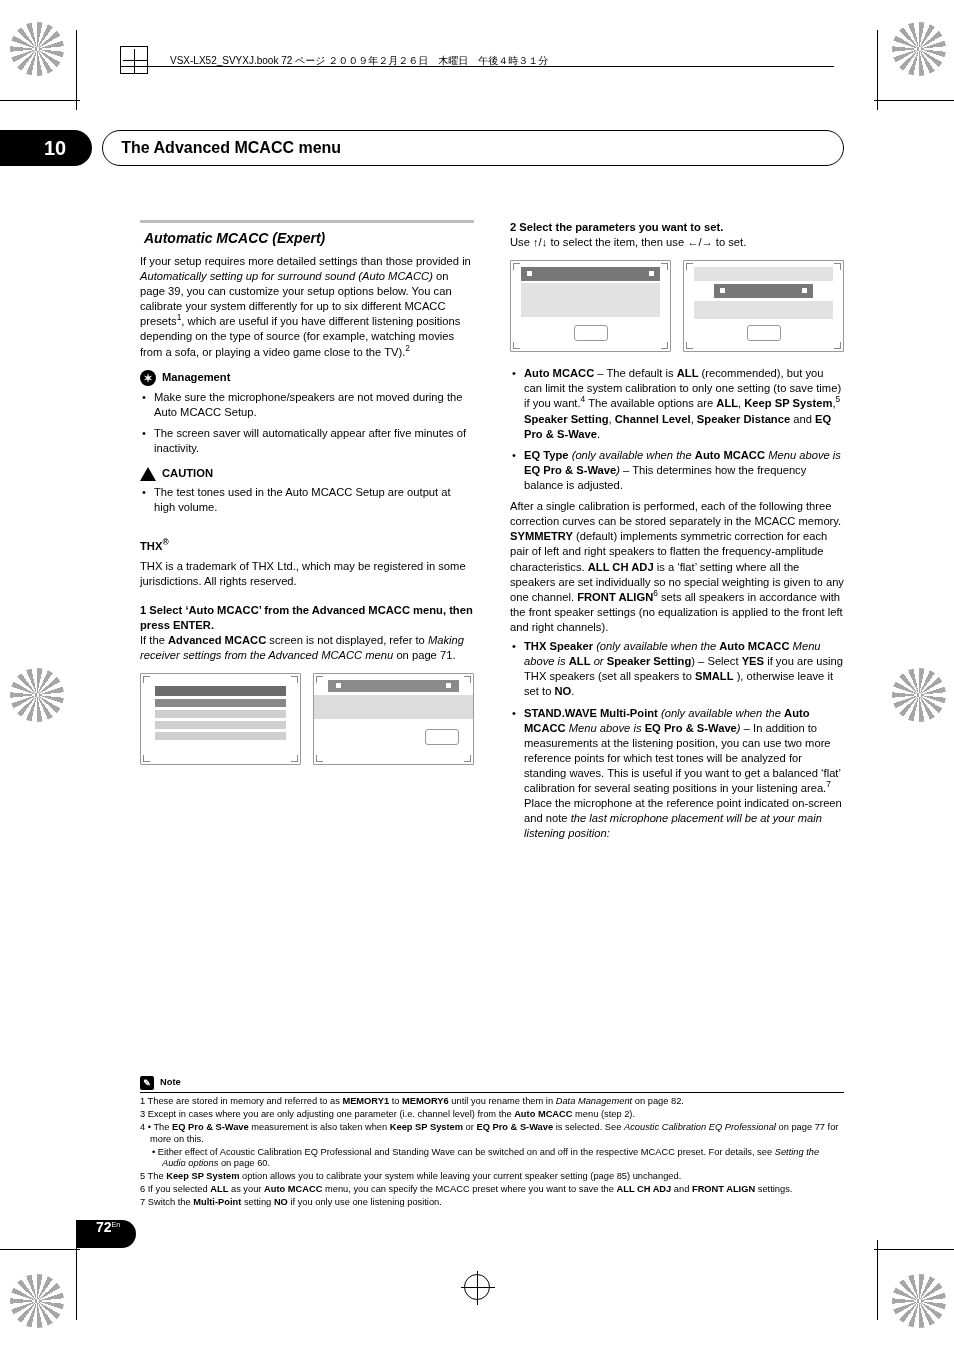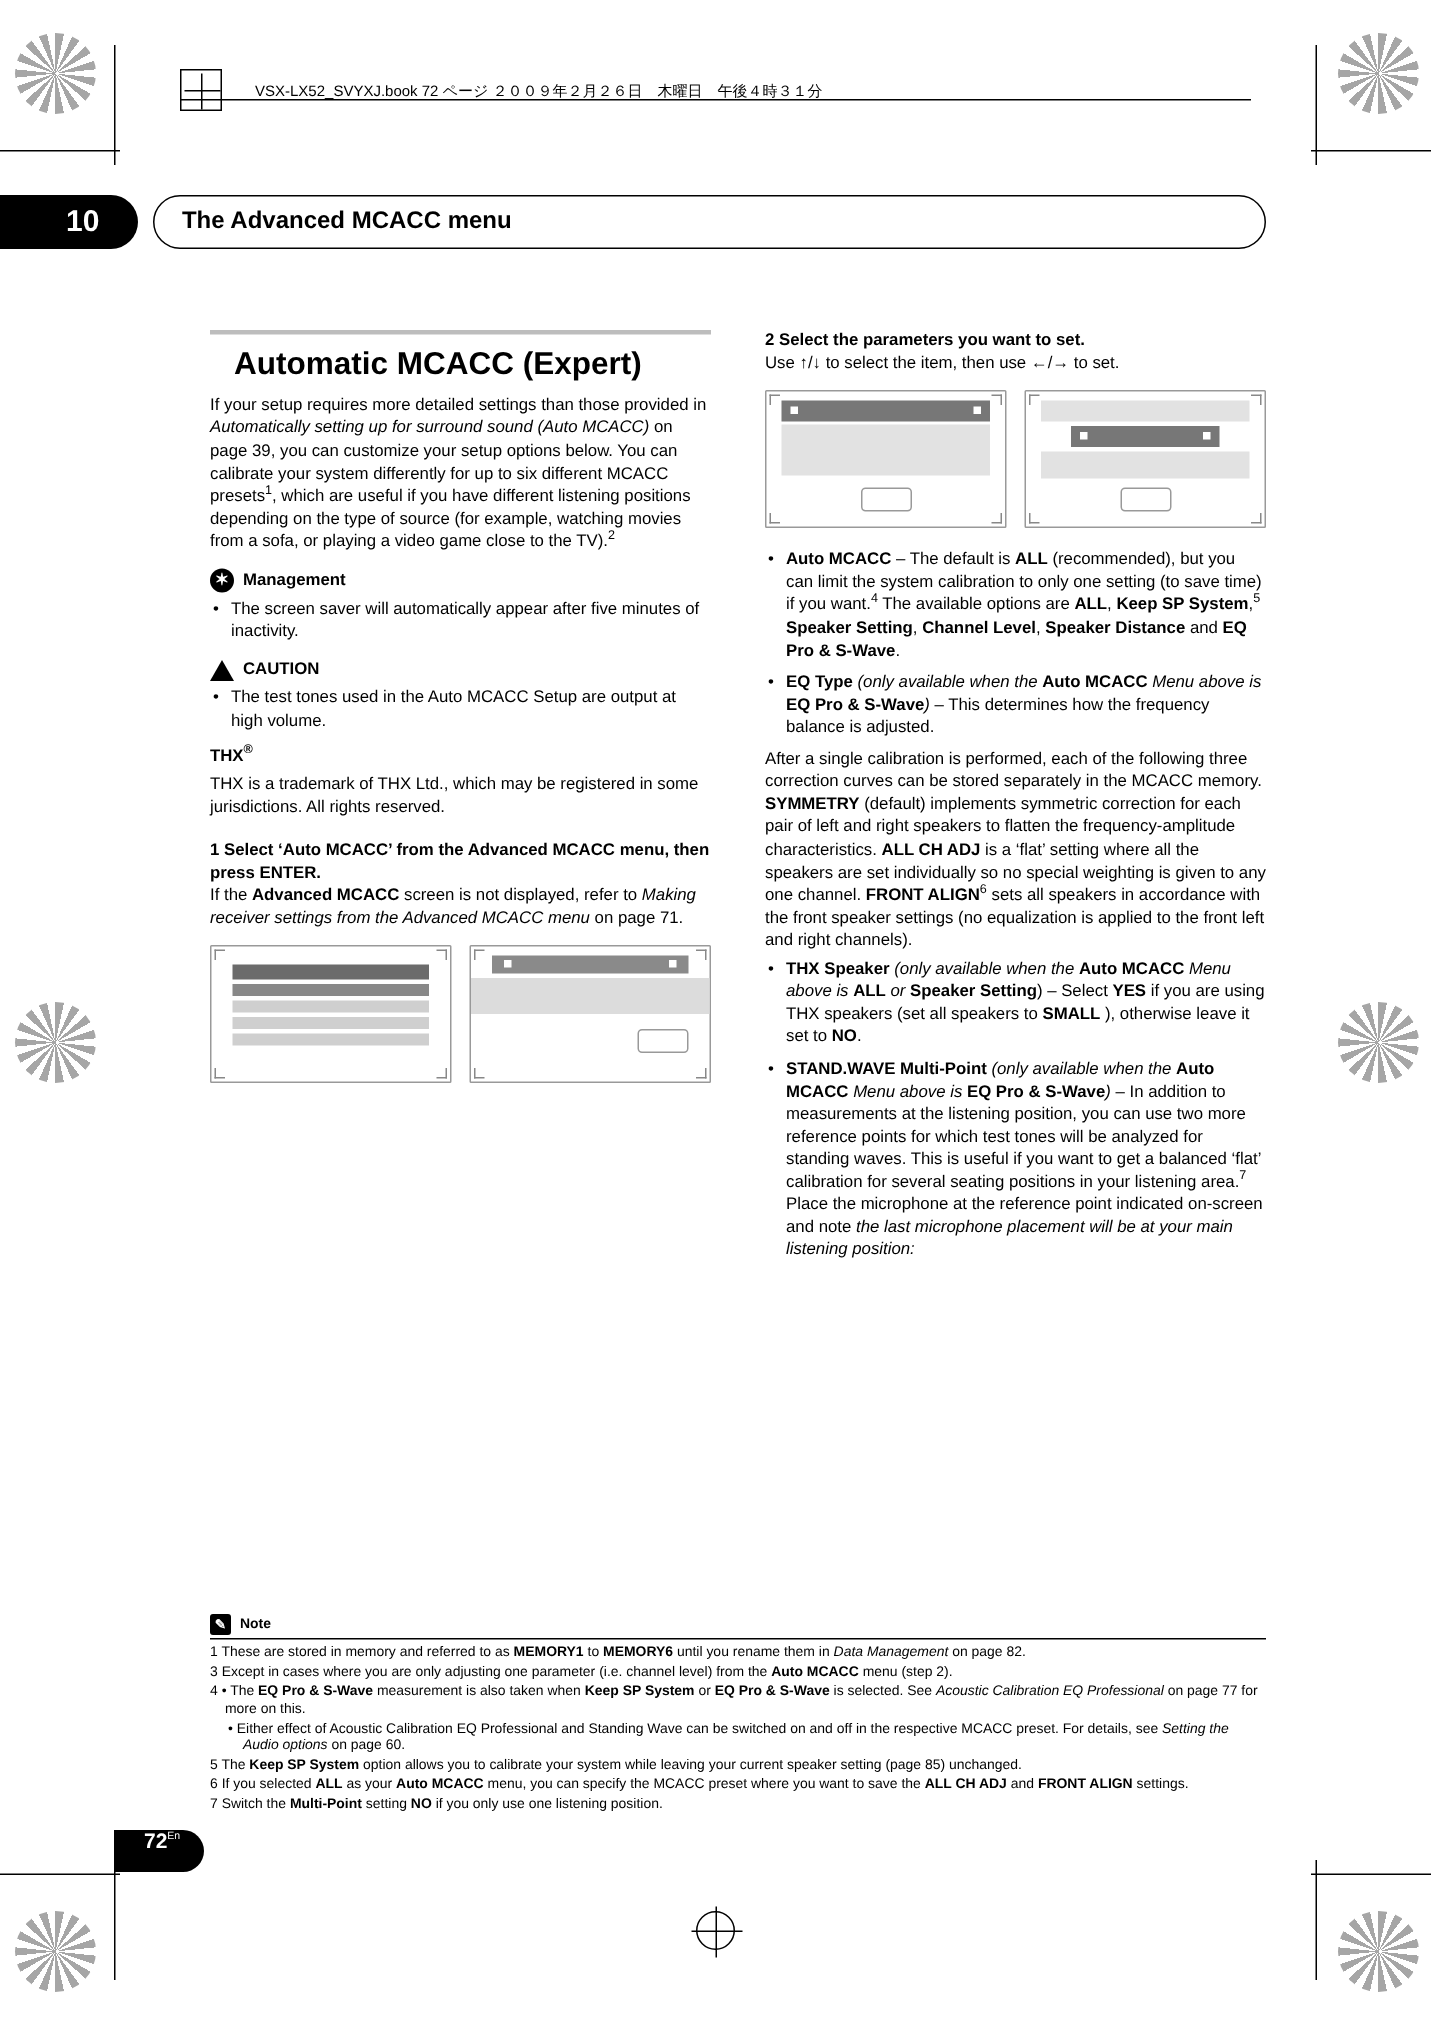--- a/index.html
+++ b/index.html
@@ -105,22 +105,23 @@
   .content {
     position: absolute;
     top: 220px; left: 140px; right: 110px; bottom: 200px;
     column-count: 2;
     column-gap: 36px;
     font-size: 11.2px;
     line-height: 1.35;
   }
   .content p { margin: 0 0 4px 0; }
   .content h2 {
-    font-size: 21px; font-weight: bold; margin: 0 0 6px 16px;
+    font-size: 14px; font-weight: bold; margin: 0 0 6px 4px;
     break-after: avoid;
+    font-style: italic;
   }
   .rule { margin: 0 0 6px 0; }
   .rule.grey { border-top: 3px solid #bdbdbd; }
   .important-row, .caution-row, .note-row {
     display: flex; align-items: center; gap: 6px;
     margin: 10px 0 4px 0; font-weight: bold;
   }
   .important-row .ic, .caution-row .ic, .note-row .ic {
     width: 16px; height: 16px; display: inline-block;
   }
@@ -248,32 +249,33 @@
       <span>If your setup requires more detailed settings than those provided in </span>
       <span class="ital">Automatically setting up for surround sound (Auto MCACC)</span>
       <span> on page 39, you can customize your setup options below. You can calibrate your system differently for up to six different MCACC presets</span><sup>1</sup><span>, which are useful if you have different listening positions depending on the type of source (for example, watching movies from a sofa, or playing a video game close to the TV).</span><sup>2</sup>
     </p>
 
     <div class="important-row no-break">
       <span class="ic">✶</span>
       <span>Management</span>
     </div>
     <ul class="bul">
+      <li><span>Make sure the microphone/speakers are not moved during the Auto MCACC Setup.</span></li>
       <li><span>The screen saver will automatically appear after five minutes of inactivity.</span></li>
     </ul>
 
     <div class="caution-row no-break">
       <span class="ic"></span>
       <span>CAUTION</span>
     </div>
     <ul class="bul">
       <li><span>The test tones used in the Auto MCACC Setup are output at high volume.</span></li>
     </ul>
 
-    <p class="b" style="margin-top:8px">
+    <p class="b" style="margin-top:24px">
       <span>THX</span><sup>®</sup>
     </p>
     <p><span>THX is a trademark of THX Ltd., which may be registered in some jurisdictions. All rights reserved.</span></p>
 
     <ol class="steps" style="margin-top:14px">
       <li>
         <span class="step-lead">1    Select ‘Auto MCACC’ from the Advanced MCACC menu, then press ENTER.</span>
         <p>
           <span>If the </span>
           <span class="b">Advanced MCACC</span>

